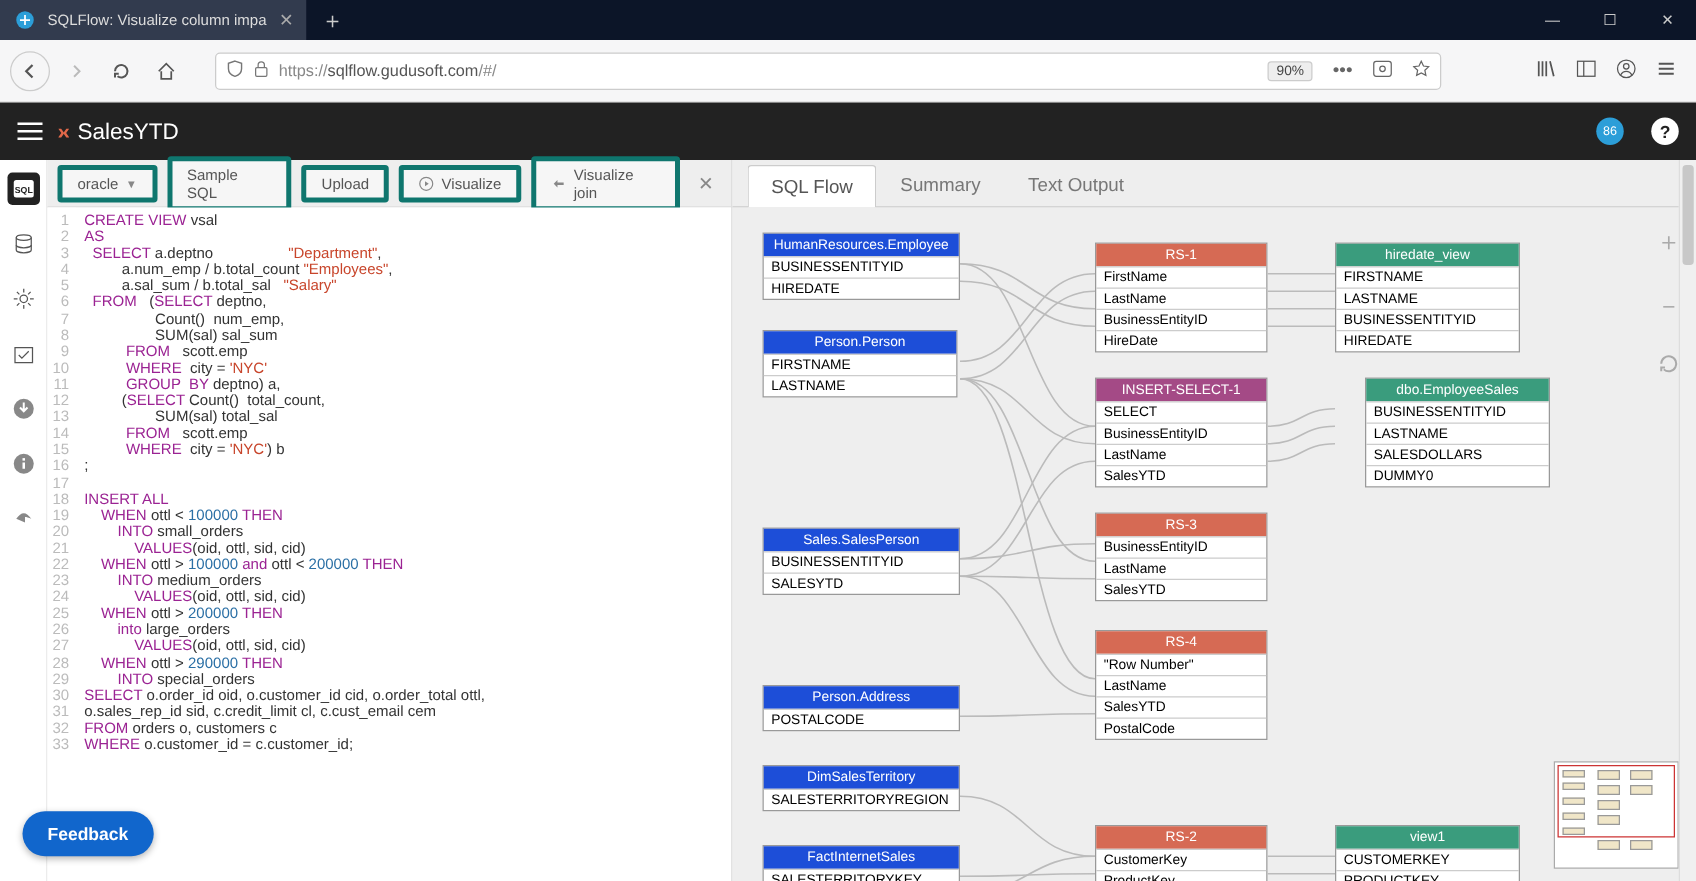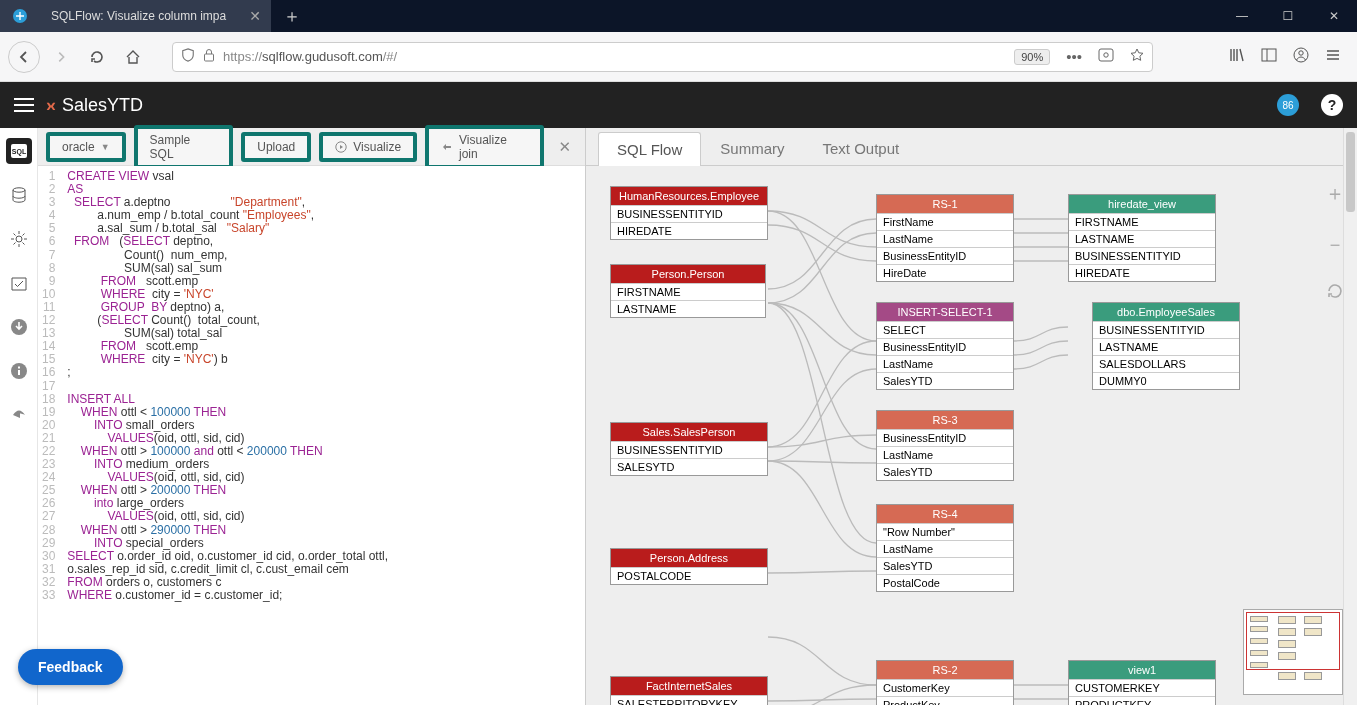--- a/index.html
+++ b/index.html
@@ -1,20 +1,20 @@
 <!DOCTYPE html>
 <html><head>
 <meta charset="utf-8">
 <style>
 * { margin: 0; padding: 0; box-sizing: border-box; font-family: "Segoe UI", Arial, sans-serif; }
 body { width: 1357px; height: 705px; overflow: hidden; background: #fff; display: flex; flex-direction: column; }
 
 
 .titlebar { height: 32px; background: #0c1528; display: flex; align-items: flex-start; color: #ccc; }
-.tab { background: #323b4e; height: 32px; display: flex; align-items: center; padding: 0 10px 0 12px; gap: 23px; min-width: 230px; font-size: 12px; color: #ddd; }
+.tab { background: #323b4e; height: 32px; display: flex; align-items: center; padding: 0 10px 0 12px; gap: 10px; min-width: 230px; font-size: 12px; color: #ddd; }
 .tab .favicon { width: 16px; height: 16px; display: inline-block; }
 .tab .favicon svg { width: 16px; height: 16px; }
 .tab-close { font-size: 14px; color: #aaa; margin-left: auto; }
 .newtab { width: 30px; height: 28px; display: flex; align-items: center; justify-content: center; color: #ccc; font-size: 18px; margin-top: 2px; margin-left: 6px; }
 .winbtns { margin-left: auto; display: flex; }
 .winbtn { width: 46px; height: 32px; display: flex; align-items: center; justify-content: center; color: #ccc; font-size: 12px; }
 
 .toolbar { height: 50px; background: #f6f6f7; border-bottom: 1px solid #ddd; display: flex; align-items: center; padding: 0 8px; gap: 6px; }
 .nav-btn { width: 30px; height: 30px; display: flex; align-items: center; justify-content: center; color: #555; border-radius: 4px; }
 .nav-btn.back { border: 1px solid #ccc; border-radius: 50%; width: 32px; height: 32px; }
@@ -67,21 +67,21 @@
 .ftab.active { background: #fff; border-color: #ccc; color: #555; position: relative; top: 1px; }
 
 .canvas { flex: 1; position: relative; overflow: hidden; background: #eee; }
 .canvas svg.edges { position: absolute; inset: 0; width: 100%; height: 100%; pointer-events: none; }
 .canvas svg.edges path { stroke: #bbb; stroke-width: 1.3; fill: none; }
 
 .node { position: absolute; border: 1px solid #999; background: #fff; font-size: 11px; }
 .node .hdr { color: #fff; text-align: center; padding: 3px 6px; font-size: 11px; white-space: nowrap; overflow: hidden; }
 .node .row { border-top: 1px solid #ccc; padding: 2px 6px; white-space: nowrap; overflow: hidden; }
 .node .row:first-of-type { border-top: none; }
-.hdr-green { background: #b91c1c; }
+.hdr-green { background: #1d4ed8; }
 .hdr-red { background: #d66a54; }
 .hdr-purple { background: #a44a86; }
 .hdr-teal { background: #3a9c7d; }
 
 .flow-controls { position: absolute; right: 12px; top: 14px; display: flex; flex-direction: column; gap: 24px; color: #aaa; font-size: 20px; align-items: center; }
 .minimap { position: absolute; right: 14px; bottom: 10px; width: 100px; height: 86px; background: #fff; border: 1px solid #aaa; }
 .minimap .vrect { position: absolute; border: 1px solid #c33; background: rgba(255,255,255,0.4); }
 .minimap .m { position: absolute; border: 1px solid #999; background: #f0e6c8; }
 
 
@@ -383,20 +383,24 @@
           </div>
           <div class="node" style="left: 24px; top: 256px; width: 158px;">
             <div class="hdr hdr-green">Sales.SalesPerson</div>
             <div class="row">BUSINESSENTITYID</div>
             <div class="row">SALESYTD</div>
           </div>
           <div class="node" style="left: 24px; top: 382px; width: 158px;">
             <div class="hdr hdr-green">Person.Address</div>
             <div class="row">POSTALCODE</div>
           </div>
+          <div class="node" style="left: 24px; top: 446px; width: 158px;">
+            <div class="hdr hdr-green">DimSalesTerritory</div>
+            <div class="row">SALESTERRITORYREGION</div>
+          </div>
           <div class="node" style="left: 24px; top: 510px; width: 158px;">
             <div class="hdr hdr-green">FactInternetSales</div>
             <div class="row">SALESTERRITORYKEY</div>
             <div class="row">CUSTOMERKEY</div>
           </div>
           <div class="node" style="left: 290px; top: 28px; width: 138px;">
             <div class="hdr hdr-red">RS-1</div>
             <div class="row">FirstName</div>
             <div class="row">LastName</div>
             <div class="row">BusinessEntityID</div>

